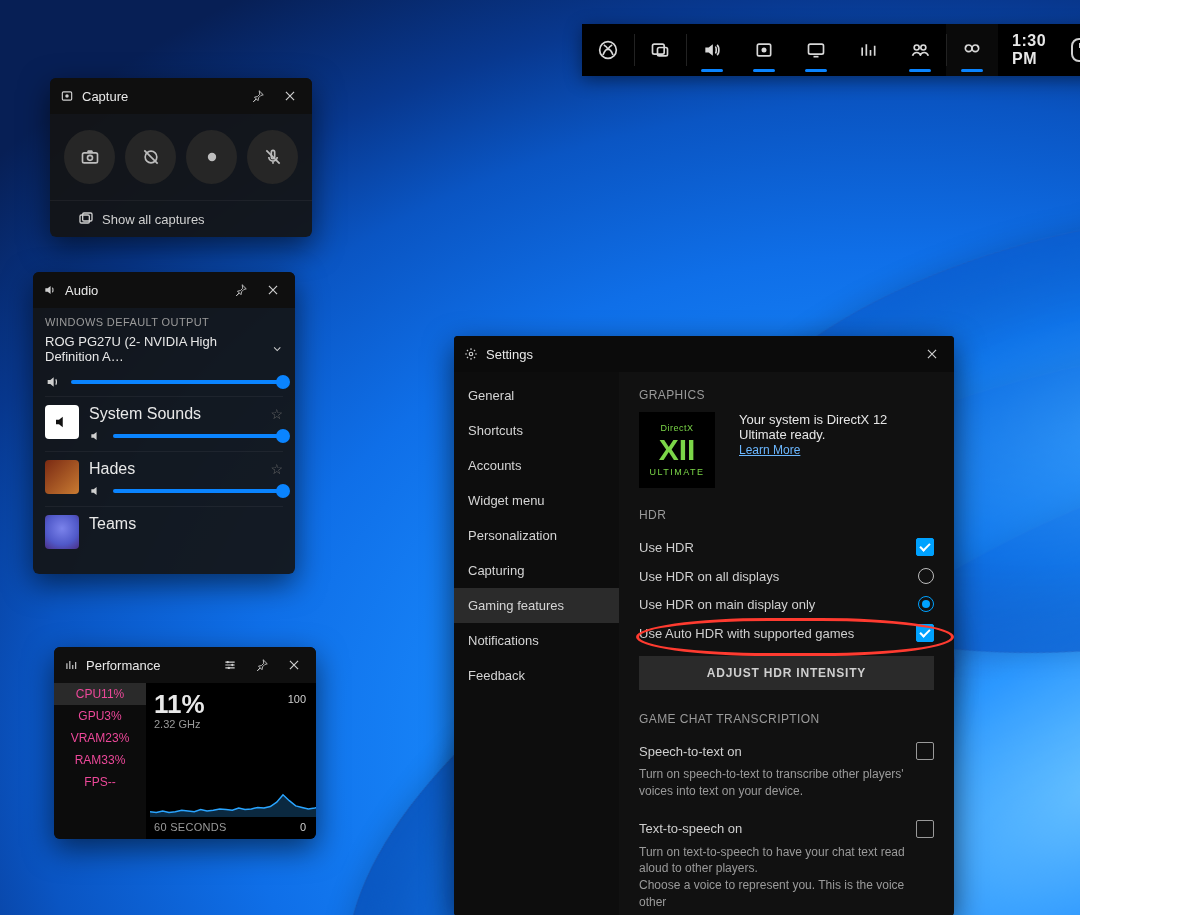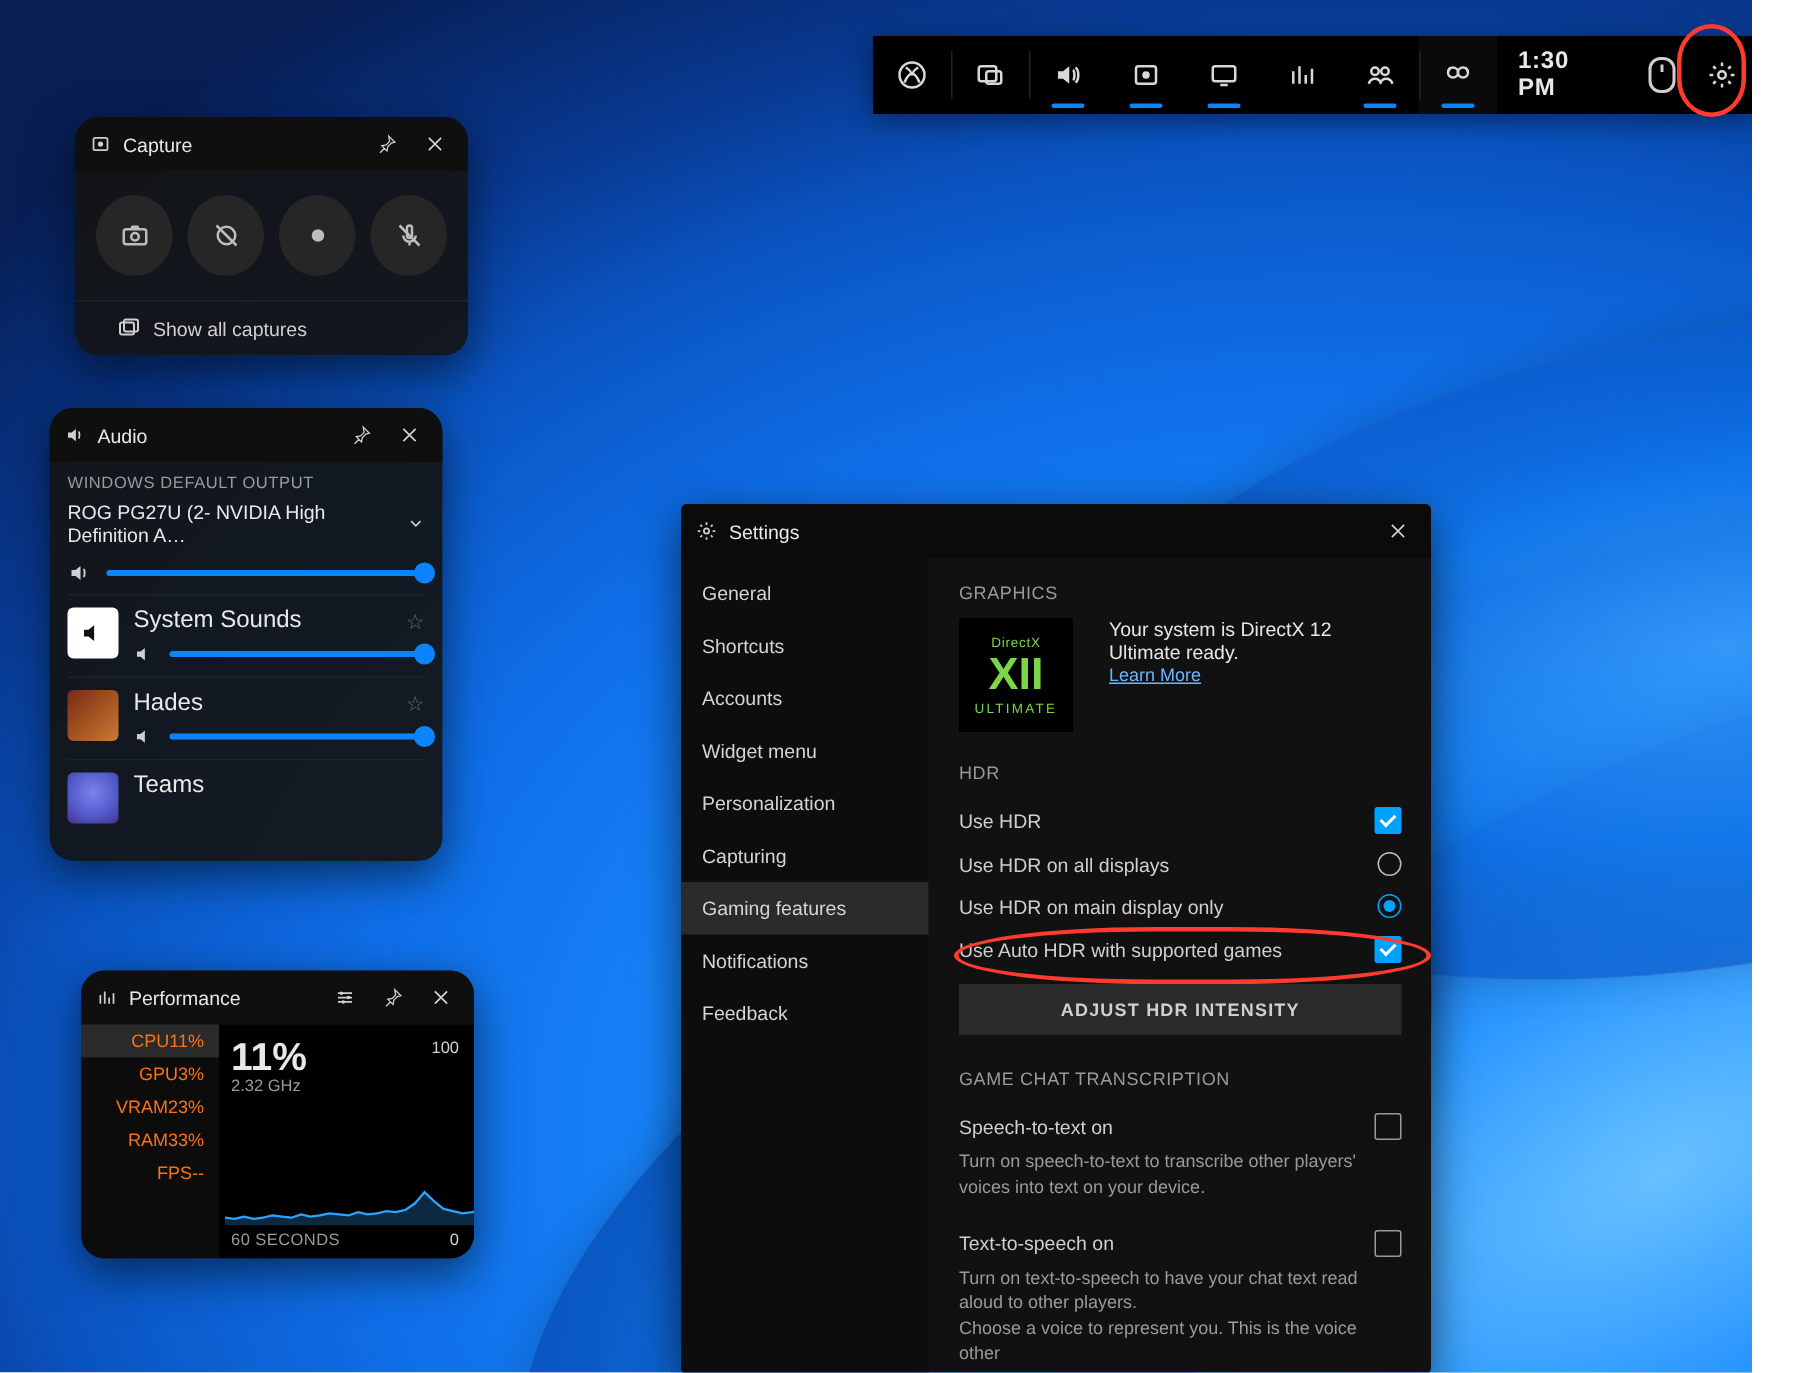--- a/index.html
+++ b/index.html
@@ -12,21 +12,21 @@
     --accent:#0a84ff;
     --accent-azure:#00a2ff;
     --link:#6bb7ff;
     --bar:#1f1f1f;
     --chip:#2b2b2b;
     --btn-circle:#262626;
     --sel:#303030;
     --danger:#ff3b30;
   }
   html,body{margin:0;padding:0;width:1200px;height:915px;overflow:hidden;font-family:"Segoe UI",Arial,Helvetica,sans-serif;color:var(--text);}
-  .desktop{position:relative;width:1168px;height:915px;background:
+  .desktop{position:relative;width:1080px;height:915px;background:
     radial-gradient(1200px 900px at 900px 750px, #2aa5ff 0%, #1a8cff 30%, #0f6fe8 55%, #0a55c3 72%, #08388f 84%, #071f55 100%);
     overflow:hidden;}
   
   .ribbon{position:absolute;border:1px solid rgba(255,255,255,.06);border-radius:50%;
     box-shadow:0 0 60px 20px rgba(10,120,255,.35) inset, 0 0 30px rgba(0,0,0,.25);
     filter:blur(.3px);}
   .r1{width:1300px;height:700px;left:420px;top:380px;transform:rotate(-18deg);
       background:radial-gradient(closest-side,#49b4ff 0%,#1d8bff 60%,#0f62d4 100%);
       opacity:.9}
   .r2{width:1100px;height:520px;left:560px;top:520px;transform:rotate(-28deg);
@@ -48,21 +48,21 @@
   .gb-ind{position:absolute;bottom:4px;left:50%;transform:translateX(-50%);width:22px;height:3px;border-radius:3px;background:var(--accent);display:none}
   .gb-item.active .gb-ind{display:block}
   .gb-time{background:#000;display:flex;align-items:center;padding:0 14px;font-weight:600;letter-spacing:.5px}
   .gb-right{background:#000;display:flex;align-items:center}
   .gb-right .gb-item{width:44px}
   .settings-circle{position:absolute;top:16px;left:1118px;width:40px;height:56px;border:3px solid var(--danger);border-radius:50%/40%;pointer-events:none;z-index:50}
   .mouse-icon{width:14px;height:20px;border:2px solid #cfcfcf;border-radius:8px;position:relative}
   .mouse-icon::after{content:"";position:absolute;left:50%;top:3px;width:2px;height:5px;background:#cfcfcf;transform:translateX(-50%)}
 
   
-  .widget{position:absolute;background:var(--panel-bg);border-radius:16px;box-shadow:0 10px 30px rgba(0,0,0,.55);overflow:hidden}
+  .widget{position:absolute;background:var(--panel-bg);border-radius:6px;box-shadow:0 10px 30px rgba(0,0,0,.55);overflow:hidden}
   .whdr{display:flex;align-items:center;gap:8px;padding:6px 10px;background:var(--panel-hdr)}
   .whdr .title{font-size:13px}
   .whdr .spacer{flex:1}
   .icon-btn{width:24px;height:24px;display:flex;align-items:center;justify-content:center;color:#cfcfcf}
   .icon-btn svg{width:14px;height:14px;fill:#cfcfcf}
   .wbody{padding:8px 10px}
 
   
   .cap-row{display:flex;gap:10px;padding:8px 4px}
   .cap-btn{width:54px;height:54px;border-radius:50%;background:var(--btn-circle);display:flex;align-items:center;justify-content:center;color:#bdbdbd}
@@ -91,21 +91,21 @@
   .app-main{flex:1}
   .app-row{display:flex;align-items:center;justify-content:space-between}
   .star{font-size:14px;color:#6a6a6a}
   .app-slider{display:flex;align-items:center;gap:10px;margin-top:6px}
   .app-slider .vol-ic{width:14px;height:14px}
   .app-slider .track{height:4px}
 
   
   .perf-body{display:flex}
   .perf-list{width:92px;background:#0c0c0c}
-  .perf-list .row{display:flex;justify-content:flex-end;padding:4px 10px;font-size:12px;color:#f97316}
+  .perf-list .row{display:flex;justify-content:center;padding:4px 10px;font-size:12px;color:#ec4899}
   .perf-list .row.sel{background:#2a2a2a}
   .perf-chart{flex:1;padding:6px 10px 6px 8px;background:#000;position:relative}
   .perf-big{font-size:26px;font-weight:700}
   .perf-sub{font-size:11px;color:var(--text-dim);margin-top:-2px}
   .chart-top{position:absolute;right:10px;top:10px;color:#cfcfcf;font-size:11px}
   .chart-bot{position:absolute;right:10px;bottom:6px;color:#cfcfcf;font-size:11px}
   .chart-lbl{position:absolute;left:8px;bottom:6px;color:var(--text-dim);font-size:11px;letter-spacing:.3px}
   svg.spark{position:absolute;left:4px;right:8px;bottom:22px;height:74px;width:190px}
 
   

